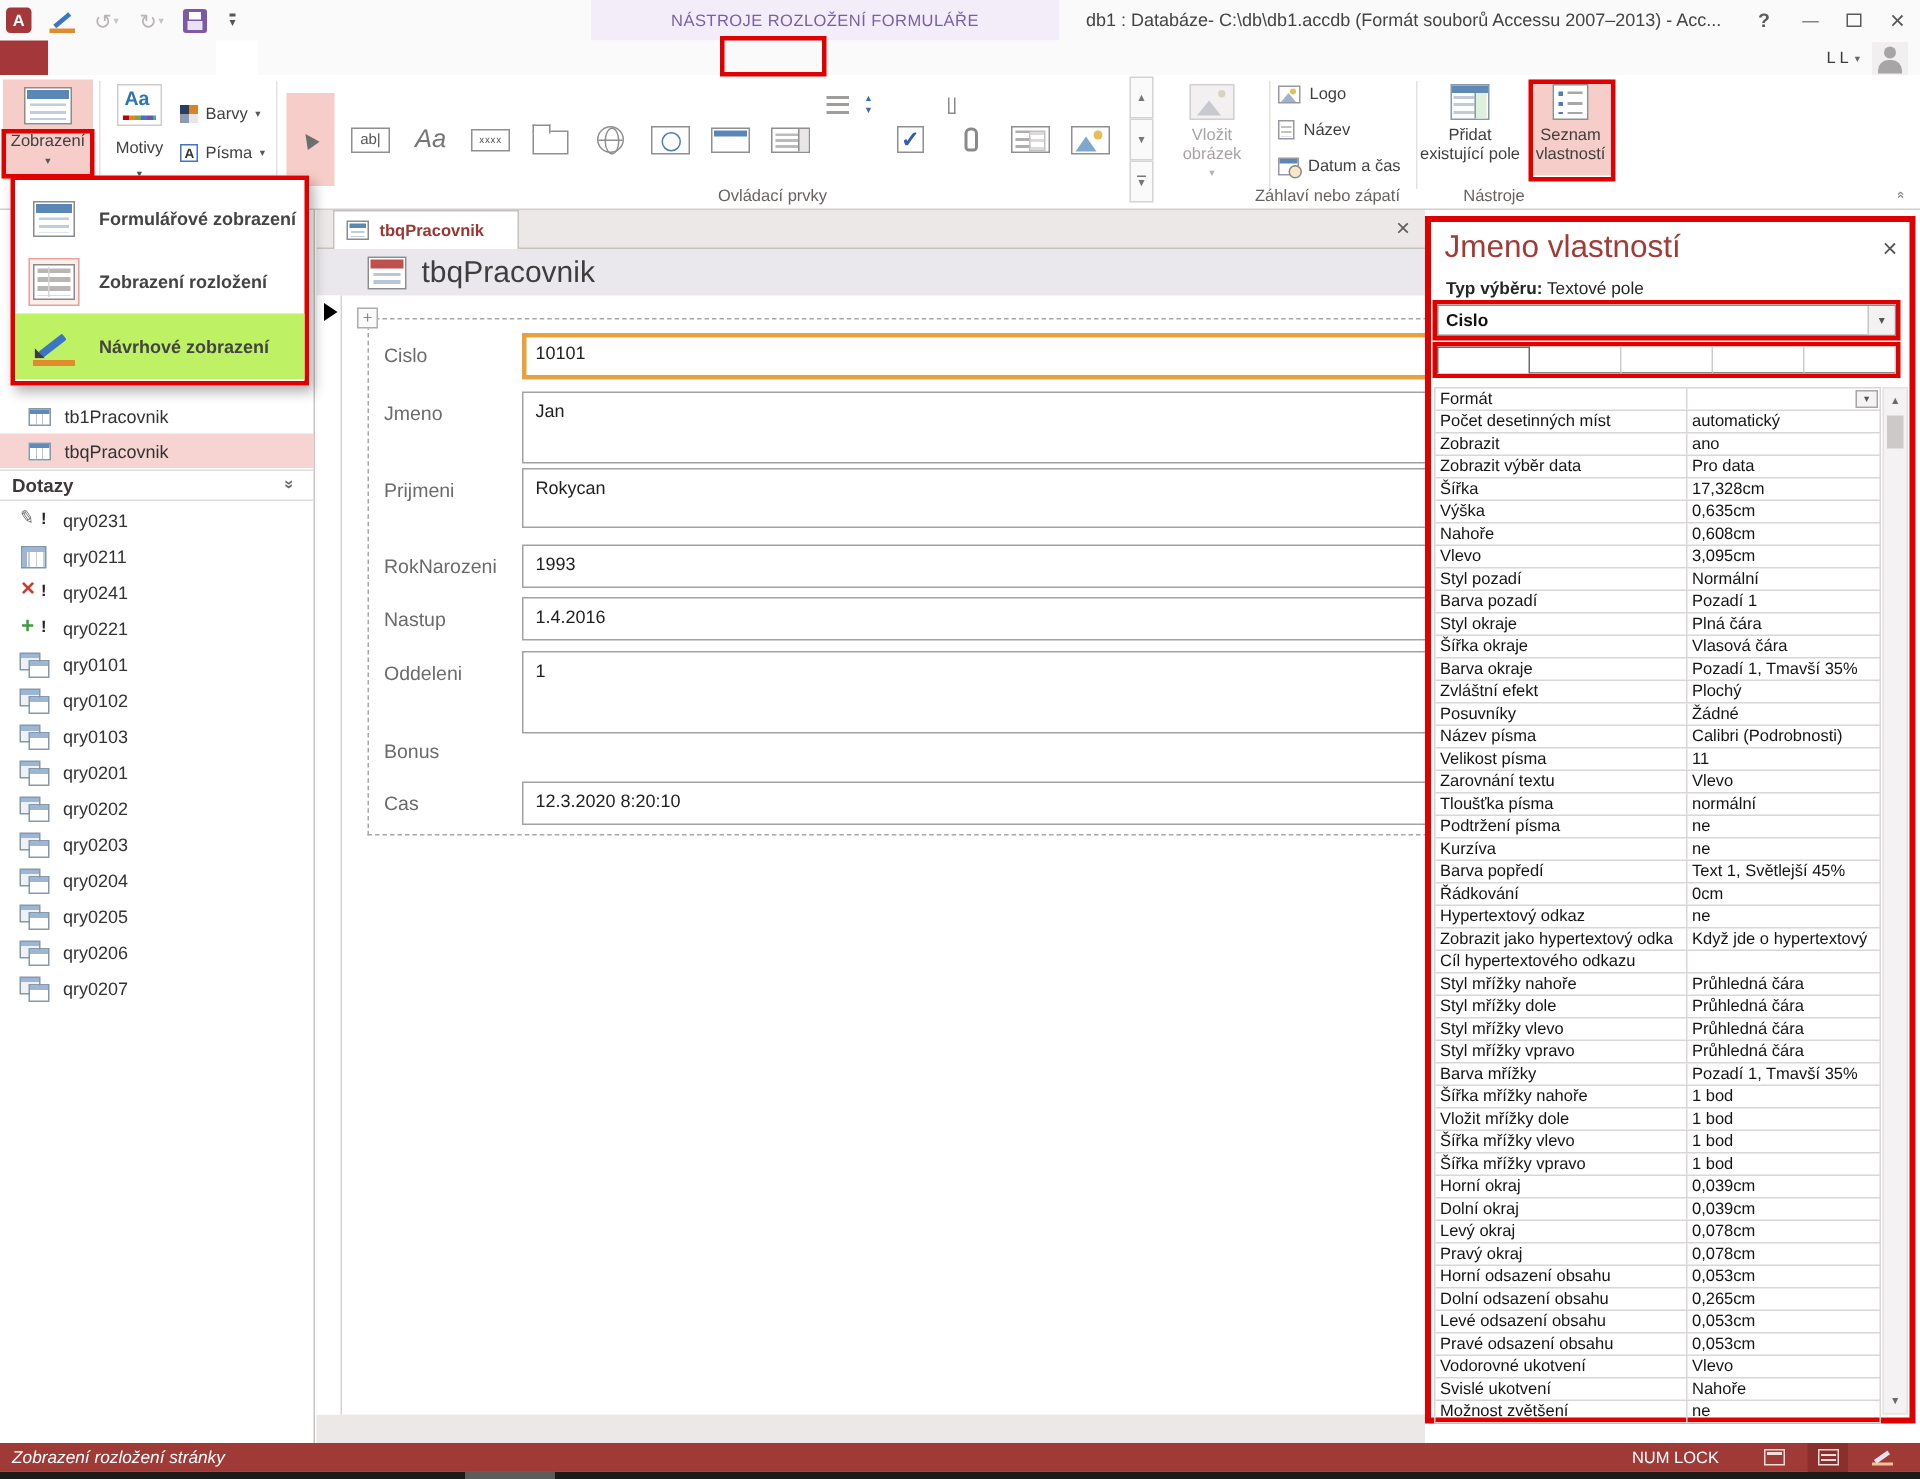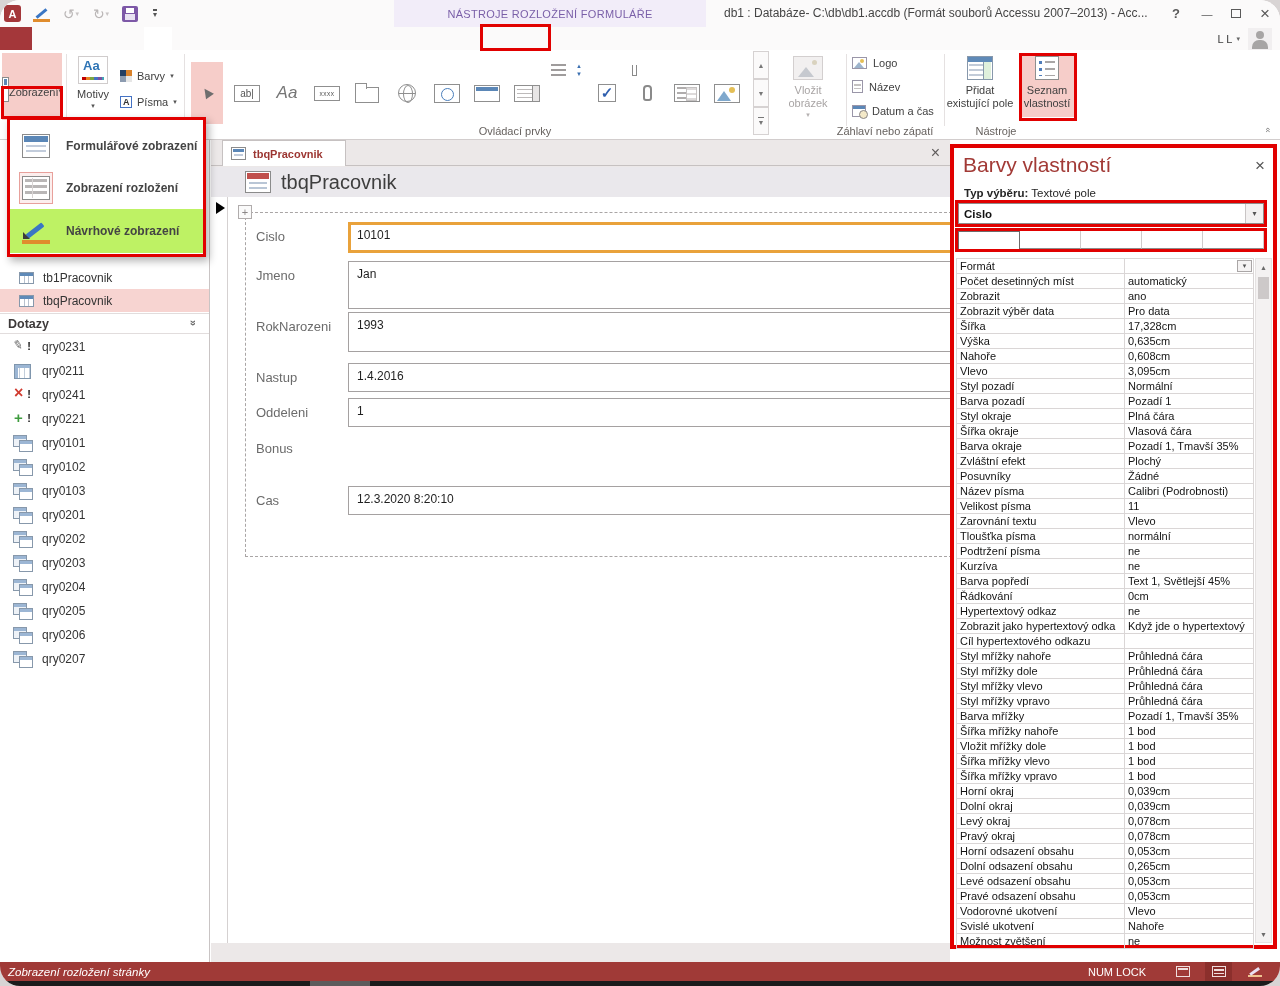--- a/index.html
+++ b/index.html
@@ -1,16 +1,16 @@
 <!DOCTYPE html>
 <html><head>
 <meta charset="utf-8">
 <style>
   html,body{margin:0;padding:0;background:#d8d4d4;font-family:"Liberation Sans",sans-serif;}
-  .screen{position:relative;width:1280px;height:986px;background:#fff;overflow:hidden;font-family:"Liberation Sans",sans-serif;border-radius:20px;}
+  .screen{position:relative;width:1280px;height:986px;background:#fff;overflow:hidden;font-family:"Liberation Sans",sans-serif;}
   .screen *{box-sizing:border-box;}
 
   
   .titlebar{position:absolute;left:0;top:0;width:1280px;height:27px;background:#fbfafa;}
   .qat{position:absolute;left:4px;top:3px;display:flex;align-items:center;gap:12px;height:21px;}
   .qat-ic{display:inline-flex;align-items:center;justify-content:center;width:18px;height:18px;position:relative;}
   .access-logo{background:#a4373a;border-radius:3px;width:17px;height:17px;}
   .access-logo::before{content:"A";color:#fff;font-weight:bold;font-size:11px;}
   .design-sm{width:17px;height:17px;border-bottom:3px solid #e08c2d;}
   .design-sm::before{content:"";position:absolute;left:2px;top:7px;width:13px;height:3px;background:#3a76c4;transform:rotate(-40deg);}
@@ -43,30 +43,30 @@
   .avatar::before{content:"";position:absolute;left:8px;top:3px;width:8px;height:8px;border-radius:50%;background:#a7a5a5;}
   .avatar::after{content:"";position:absolute;left:4px;top:12px;width:16px;height:9px;border-radius:7px 7px 0 0;background:#a7a5a5;}
 
   
   .ribbon{position:absolute;left:0;top:50px;width:1280px;height:90px;background:#fff;border-bottom:1px solid #d2cdcd;}
   .rsep{position:absolute;top:4px;height:72px;width:1px;background:#e5e1e1;}
   .glabel{position:absolute;bottom:2px;font-size:11px;color:#67625f;text-align:center;}
   .collapse-ic{position:absolute;right:10px;bottom:4px;color:#777;font-size:9px;}
   .collapse-ic::before{content:"«";display:inline-block;transform:rotate(90deg);}
 
-  .zobrazeni-btn{position:absolute;left:2px;top:3px;width:60px;height:67px;background:#f6cdc9;display:flex;flex-direction:row;align-items:center;padding-top:5px;}
+  .zobrazeni-btn{position:absolute;left:2px;top:3px;width:60px;height:67px;background:#f6cdc9;display:flex;flex-direction:column;align-items:center;padding-top:5px;}
   .wicon{position:relative;background:#fff;border:1px solid #8b8b8b;}
   .wicon::before{content:"";position:absolute;left:1px;right:1px;top:1px;height:27%;background:#5b87b7;}
   .wicon::after{content:"";position:absolute;left:3px;right:3px;top:45%;bottom:2px;background:repeating-linear-gradient(#c2ccdb 0 2px,transparent 2px 5px);}
   .zob-ic{width:32px;height:25px;}
   .zobrazeni-btn .blabel{font-size:11px;color:#3f3f3f;margin-top:5px;}
   .zobrazeni-btn .dd{color:#555;font-size:7px;margin-top:3px;}
   .dd::before{content:"▾";}
 
-  .motivy-btn{position:absolute;left:70px;top:3px;width:46px;height:67px;display:flex;flex-direction:column;align-items:center;padding-top:3px;}
+  .motivy-btn{position:absolute;left:70px;top:3px;width:46px;height:67px;display:flex;flex-direction:column;align-items:center;padding-top:3px;justify-content:space-between;}
   .motivy-ic{position:relative;width:30px;height:28px;background:#fff;border:1px solid #d0cccc;}
   .motivy-ic::before{content:"Aa";position:absolute;left:4px;top:1px;font-size:13px;font-weight:bold;color:#2e74b5;}
   .motivy-ic::after{content:"";position:absolute;left:3px;bottom:3px;width:22px;height:3px;background:linear-gradient(90deg,#c00000 0 4px,#e68422 4px 8px,#7aa545 8px 12px,#4472c4 12px 16px,#7b52a0 16px 20px,#42a5b5 20px 22px);}
   .motivy-btn .blabel{font-size:11px;color:#3f3f3f;margin-top:4px;}
   .motivy-btn .dd{color:#555;font-size:7px;margin-top:2px;}
 
   .small-btn{position:absolute;left:120px;display:flex;align-items:center;gap:5px;font-size:11px;color:#3f3f3f;height:20px;}
   .barvy-ic{width:12px;height:12px;background:
      linear-gradient(90deg,#243f63 0 6px,#d9822b 6px 12px) 0 0/12px 6px no-repeat,
      linear-gradient(90deg,#8c9bb0 0 6px,#e6e6e6 6px 12px) 0 6px/12px 6px no-repeat;}
@@ -529,20 +529,24 @@
       <div class="fields">
         <div class="field-row selected">
             <span class="f-label">Cislo</span>
             <span class="f-box">10101</span>
           </div>
           <div class="field-row">
             <span class="f-label">Jmeno</span>
             <span class="f-box">Jan</span>
           </div>
           <div class="field-row">
+            <span class="f-label">Prijmeni</span>
+            <span class="f-box">Rokycan</span>
+          </div>
+          <div class="field-row">
             <span class="f-label">RokNarozeni</span>
             <span class="f-box">1993</span>
           </div>
           <div class="field-row">
             <span class="f-label">Nastup</span>
             <span class="f-box">1.4.2016</span>
           </div>
           <div class="field-row">
             <span class="f-label">Oddeleni</span>
             <span class="f-box">1</span>
@@ -553,21 +557,21 @@
           <div class="field-row">
             <span class="f-label">Cas</span>
             <span class="f-box">12.3.2020 8:20:10</span>
           </div>
       </div>
 
     </div>
   </div>
 
   <div class="prop-sheet">
-    <div class="ps-title">Barvy vlastností</div>
+    <div class="ps-title">Jmeno vlastností</div>
     <span class="ps-close"></span>
     <div class="ps-seltype">
       <span class="lbl">Typ výběru:</span>
       <span>Textové pole</span>
     </div>
     <div class="combo-anno">
       <div class="ps-combo">
         <span class="val">Cislo</span>
         <span class="cb-btn"></span>
       </div>

